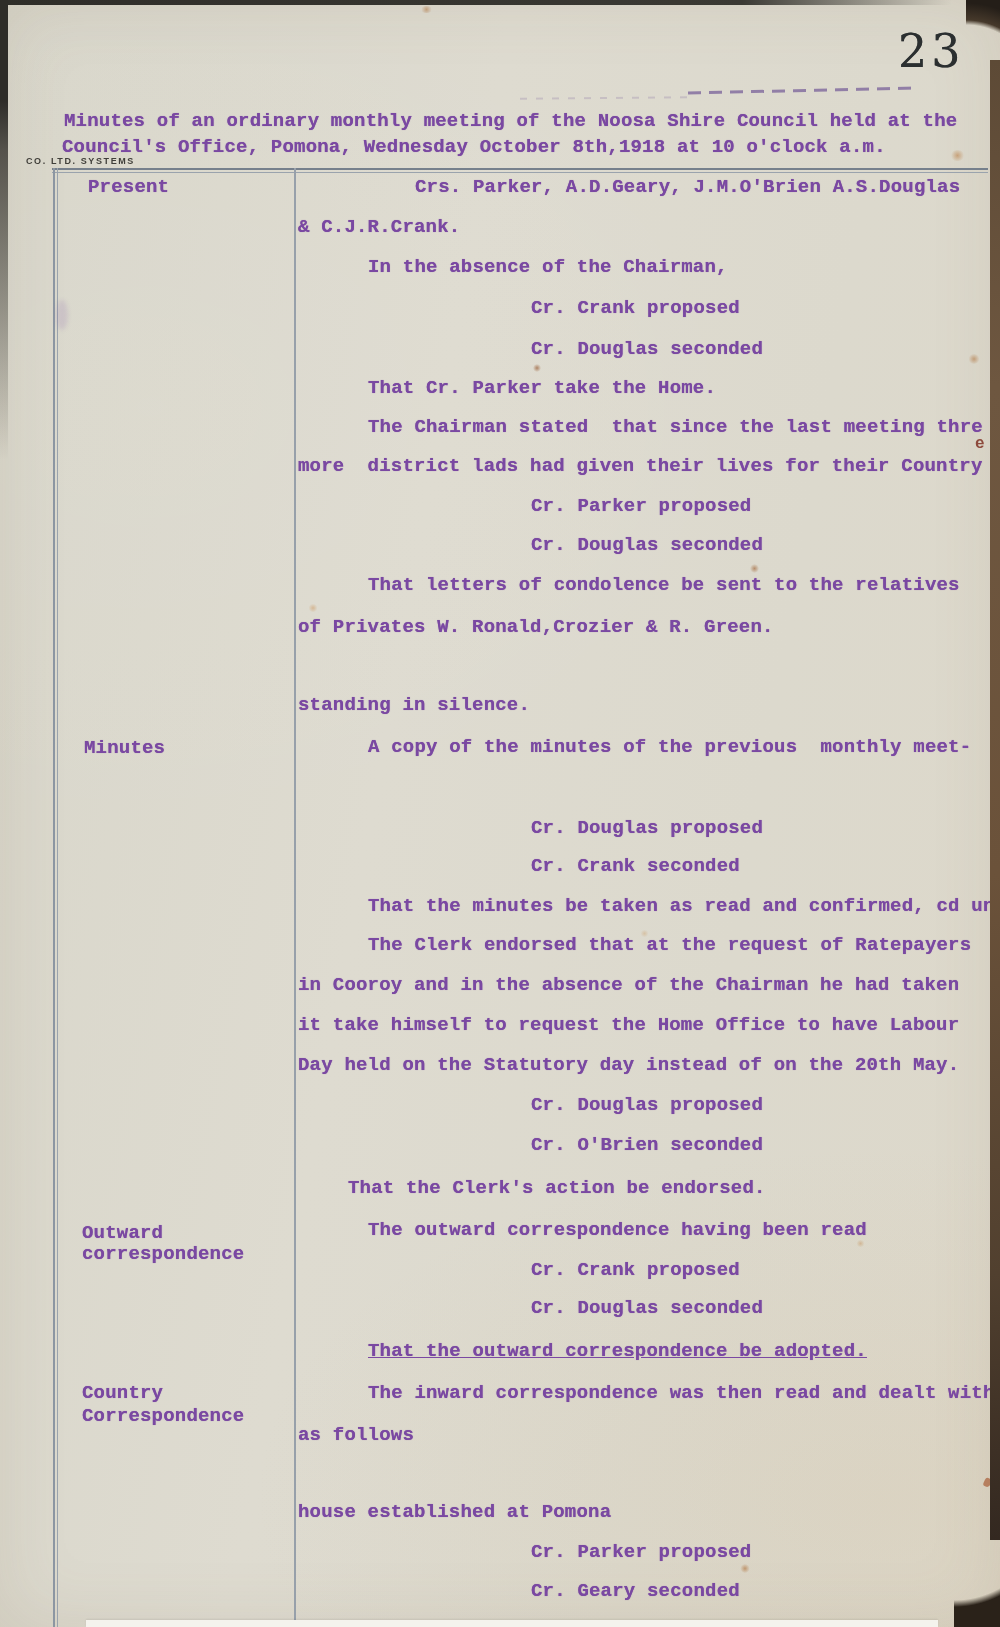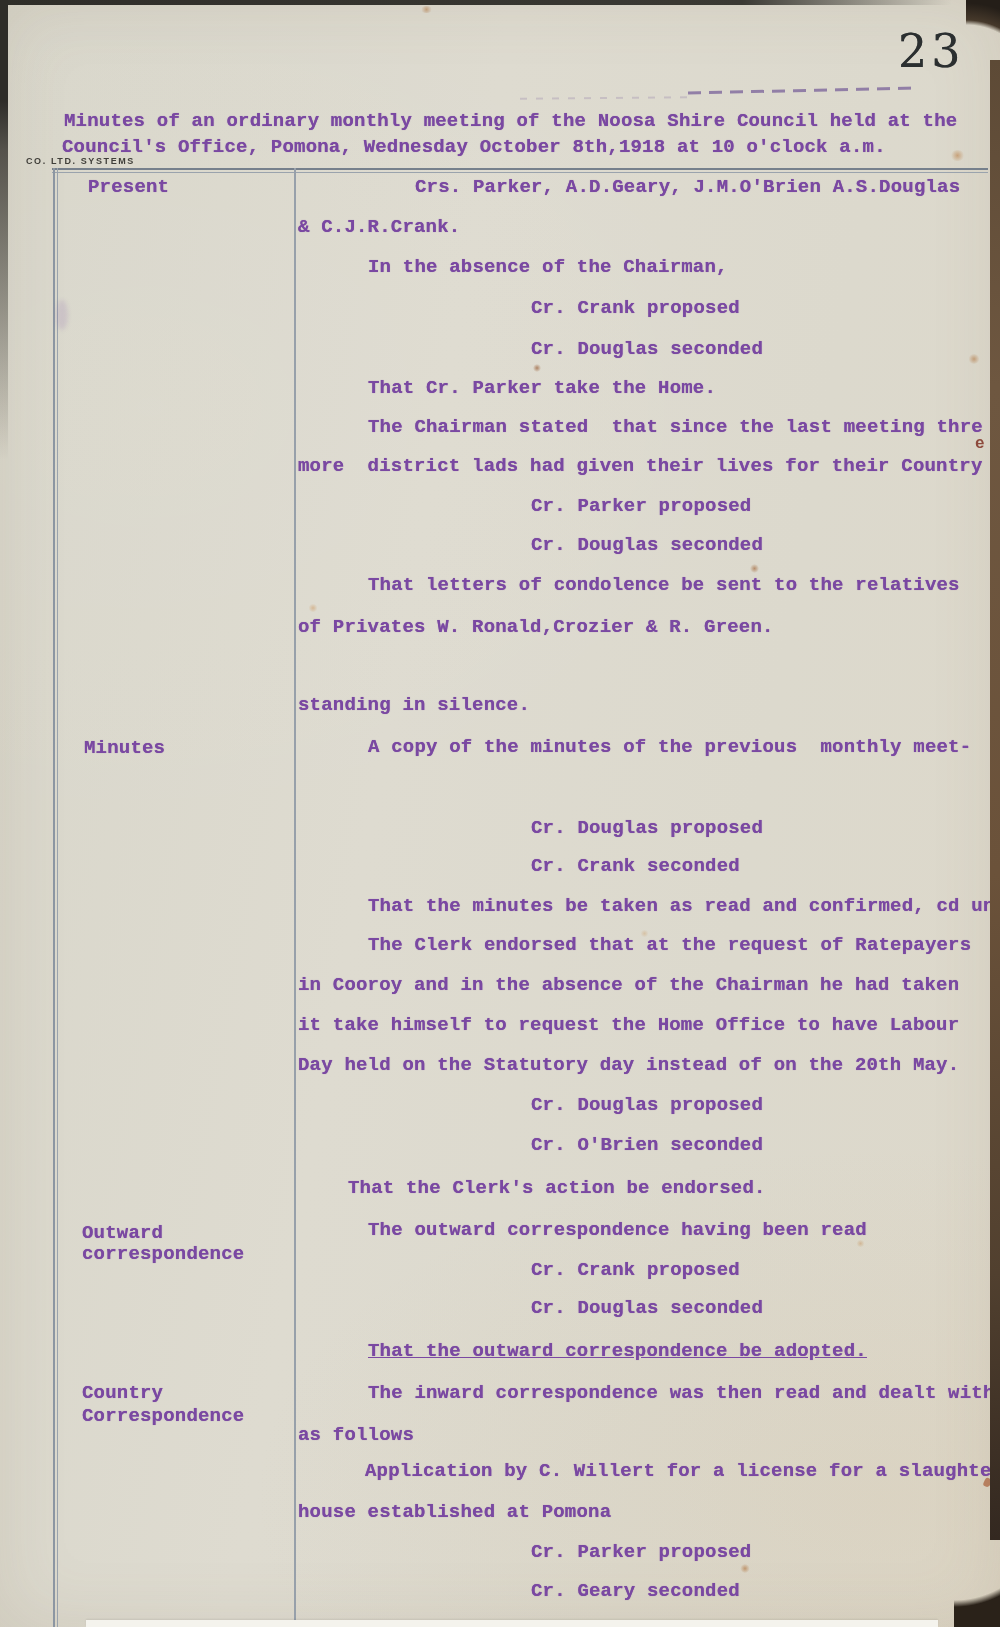--- a/index.html
+++ b/index.html
@@ -86,21 +86,20 @@
   <div class="typed" style="left:298px;top:1054px;">Day held on the Statutory day instead of on the 20th May.</div>
   <div class="typed" style="left:531px;top:1094px;">Cr. Douglas proposed</div>
   <div class="typed" style="left:531px;top:1134px;">Cr. O'Brien seconded</div>
   <div class="typed" style="left:348px;top:1177px;font-family:Liberation Mono, monospace;">That the Clerk's action be endorsed.</div>
   <div class="typed" style="left:368px;top:1219px;">The outward correspondence having been read</div>
   <div class="typed" style="left:531px;top:1259px;">Cr. Crank proposed</div>
   <div class="typed" style="left:531px;top:1297px;">Cr. Douglas seconded</div>
   <div class="typed" style="left:368px;top:1340px;text-decoration:underline;">That the outward correspondence be adopted.</div>
   <div class="typed" style="left:368px;top:1382px;">The inward correspondence was then read and dealt with</div>
   <div class="typed" style="left:298px;top:1424px;">as follows</div>
-  <div class="typed" style="left:365px;top:1460px;">Application by C. Willert for a license for a slaughte</div>
   <div class="typed" style="left:298px;top:1501px;">house established at Pomona</div>
   <div class="typed" style="left:531px;top:1541px;">Cr. Parker proposed</div>
   <div class="typed" style="left:531px;top:1580px;">Cr. Geary seconded</div>
 
   <div class="typed" style="left:975px;top:433px;font-size:16px;color:#8d4a3c;text-shadow:none;">e</div>
 
   <div class="stain" style="left:984px;top:1478px;width:7px;height:9px;border-radius:40% 60% 60% 40%;
               background:rgba(165,85,45,.65);transform:rotate(25deg);"></div>
 
   <div class="stain" style="left:420px;top:6px;width:13px;height:7px;background:radial-gradient(circle,rgba(166,98,36,.45),rgba(166,98,36,0) 70%);"></div>

